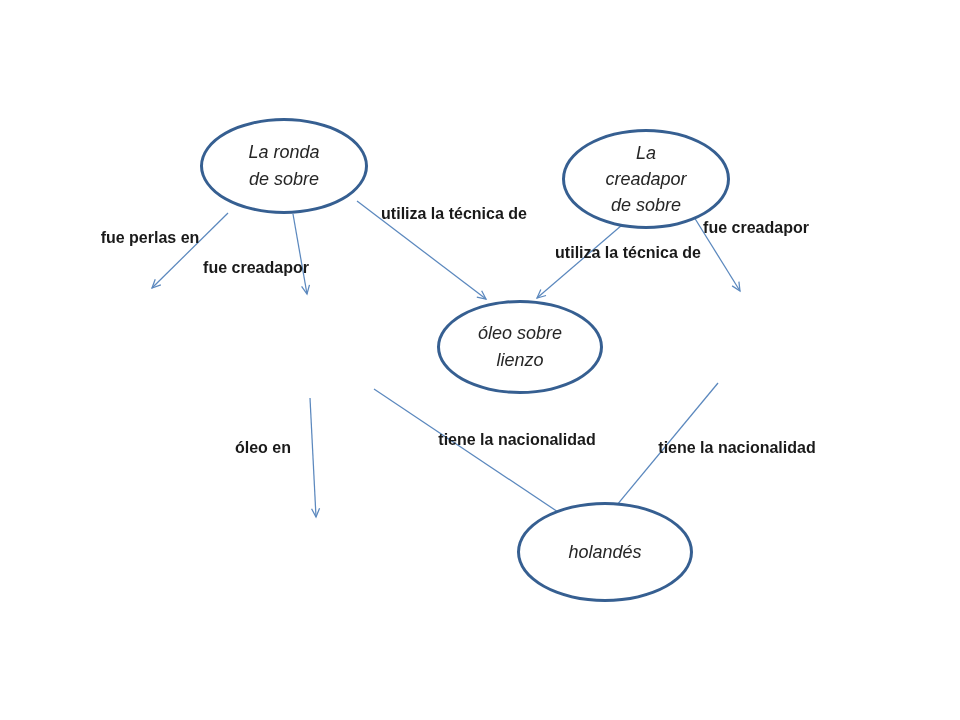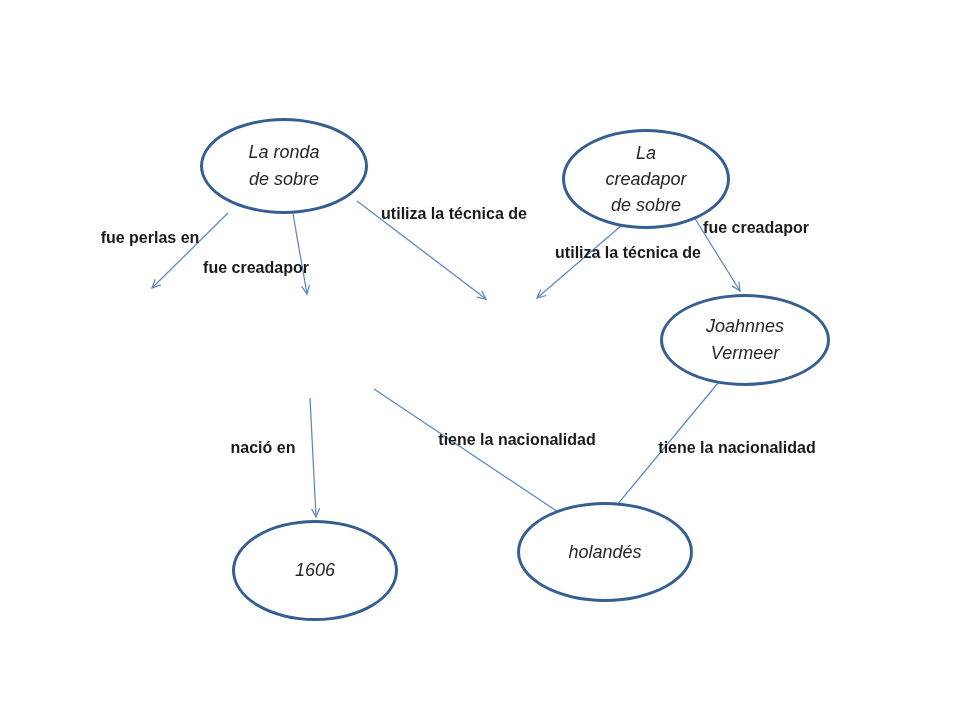--- a/index.html
+++ b/index.html
@@ -67,36 +67,33 @@
   </div>
 
   <div class="node" style="left:562px;top:129px;width:168px;height:100px;line-height:26px">
     <span>La</span>
     <span>creadapor</span>
     <span>de sobre</span>
   </div>
 
 
 
-
-  <div class="node" style="left:660px;top:294px;width:170px;height:92px">
-    <span>Joahnnes</span>
-    <span>Vermeer</span>
+  <div class="node" style="left:437px;top:300px;width:166px;height:94px">
+    <span>óleo sobre</span>
+    <span>lienzo</span>
   </div>
 
-  <div class="node" style="left:232px;top:520px;width:166px;height:101px">
-    <span>1606</span>
-  </div>
+
 
   <div class="node" style="left:517px;top:502px;width:176px;height:100px">
     <span>holandés</span>
   </div>
 
   <div class="edge-label" style="left:150px;top:238px">fue perlas en</div>
   <div class="edge-label" style="left:256px;top:268px">fue creadapor</div>
   <div class="edge-label" style="left:454px;top:214px">utiliza la técnica de</div>
   <div class="edge-label" style="left:628px;top:253px">utiliza la técnica de</div>
   <div class="edge-label" style="left:756px;top:228px">fue creadapor</div>
-  <div class="edge-label" style="left:263px;top:448px">nació en</div>
+  <div class="edge-label" style="left:263px;top:448px">óleo en</div>
   <div class="edge-label" style="left:517px;top:440px">tiene la nacionalidad</div>
   <div class="edge-label" style="left:737px;top:448px">tiene la nacionalidad</div>
 
 </div>
 
 </body></html>

